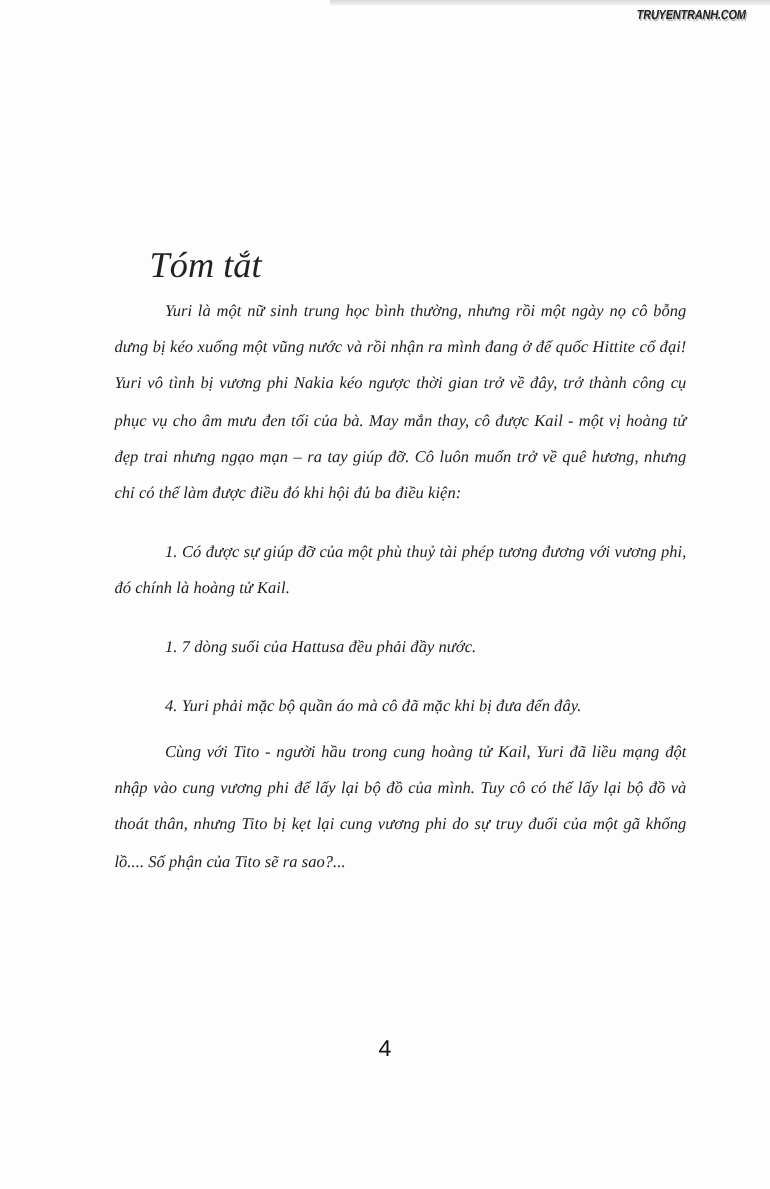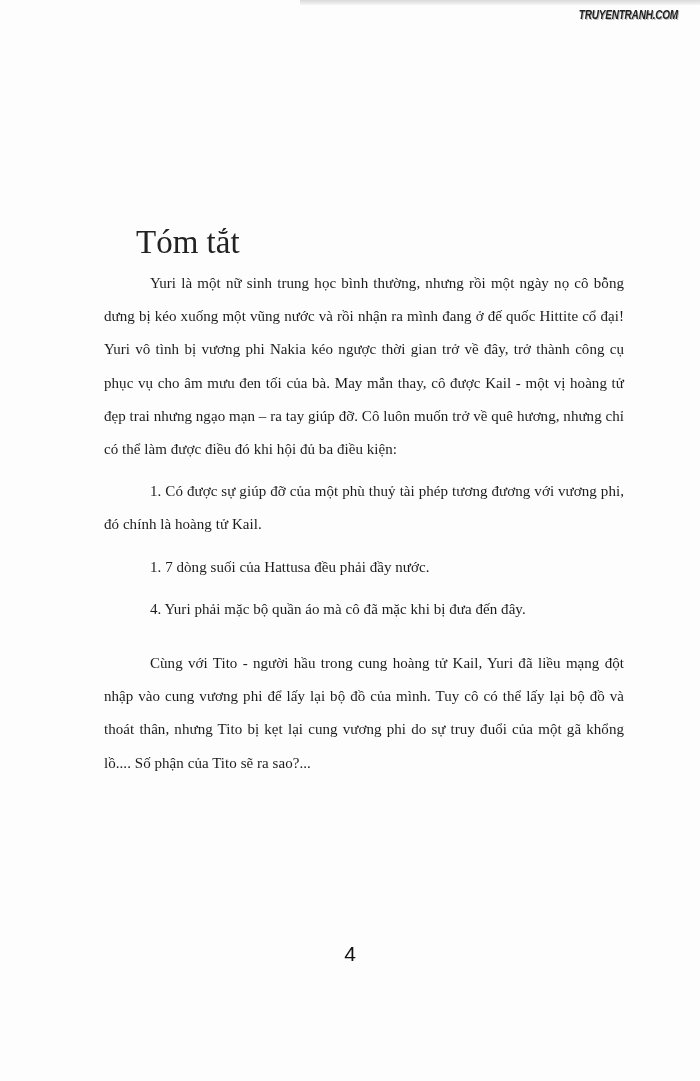--- a/index.html
+++ b/index.html
@@ -34,43 +34,44 @@
       letter-spacing: -0.2px;
       color: #222;
       text-shadow: 1px 1px 0 #bbb;
       transform: scaleY(1.2);
     }
     .page {
       position: absolute;
       left: 104px;
       top: 222px;
       width: 520px;
+      font-style: italic;
     }
     .title {
       font-family: "Liberation Serif", "DejaVu Serif", serif;
       font-size: 33px;
       font-weight: normal;
       margin: 0 0 5px 32px;
       line-height: 40px;
       color: #222;
     }
     .para {
       font-family: "Liberation Serif", "DejaVu Serif", serif;
       font-size: 15px;
       line-height: 33.2px;
       margin: 0;
       text-align: justify;
       text-indent: 46px;
       letter-spacing: 0.05px;
     }
     .para.cond {
-      margin-top: 9px;
+      margin-top: 20px;
     }
     .para.after {
-      margin-top: 21px;
+      margin-top: 9px;
     }
     .para.last {
       text-align-last: left;
     }
     .page-number {
       position: absolute;
       left: 0;
       width: 700px;
       top: 942px;
       text-align: center;

